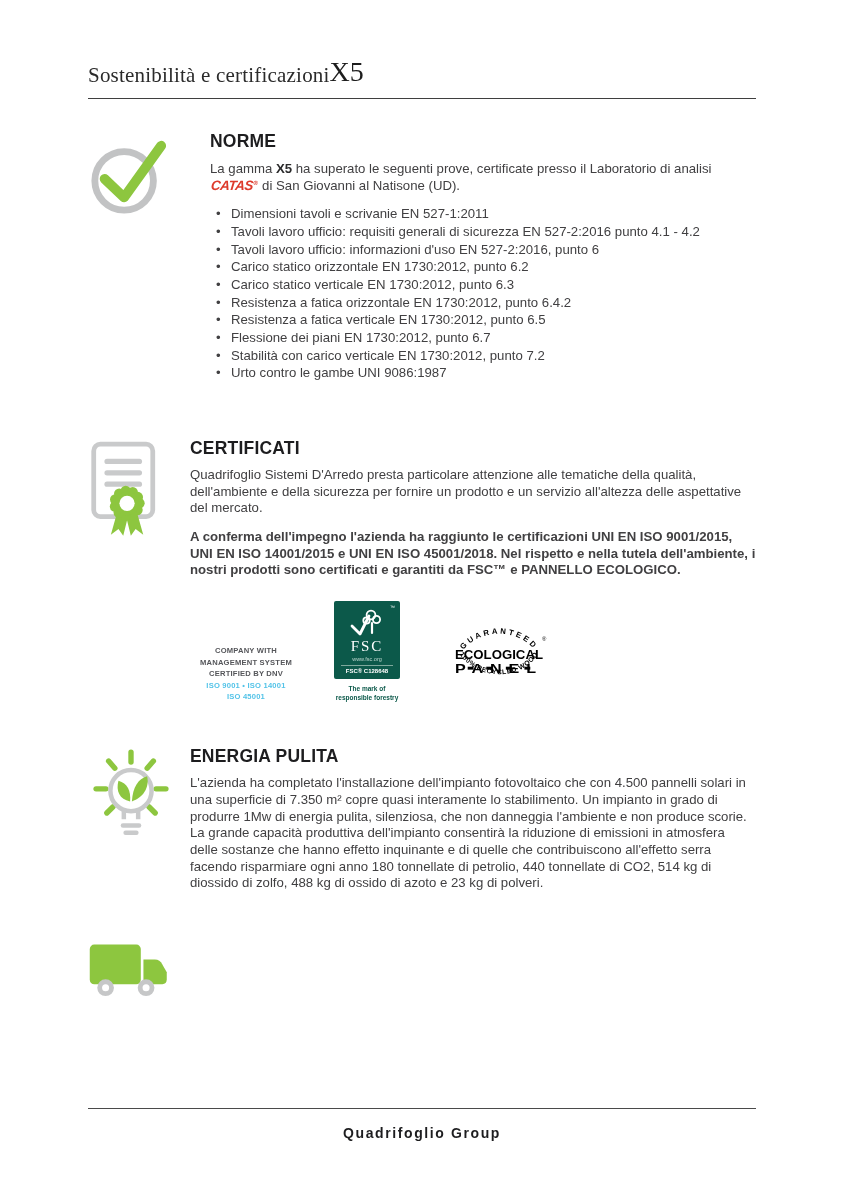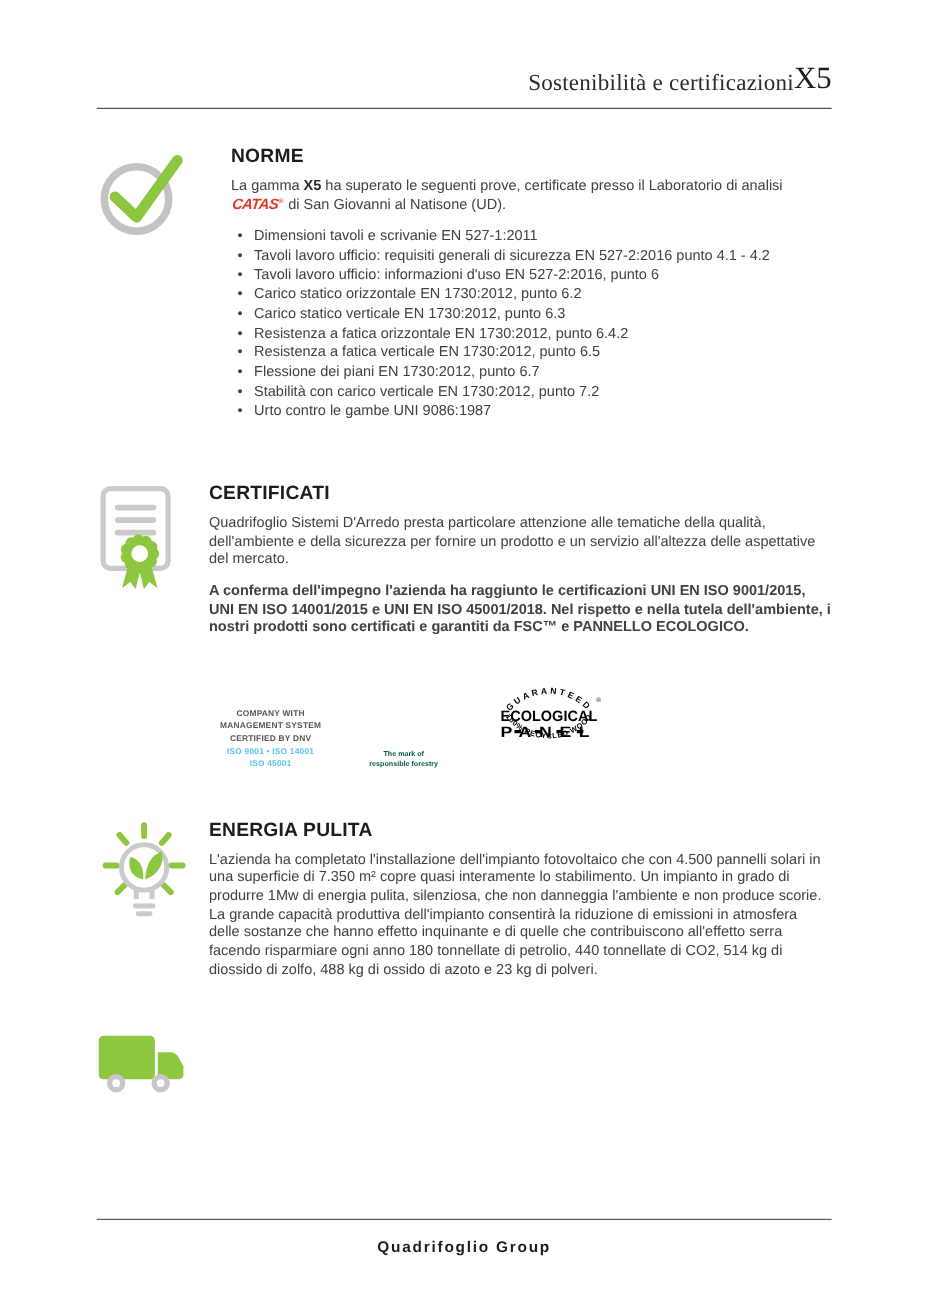--- a/index.html
+++ b/index.html
@@ -2,21 +2,21 @@
 <html><head>
 <meta charset="utf-8">
 <style>
   * { margin:0; padding:0; box-sizing:border-box; }
   html,body { background:#ffffff; }
   body { font-family:"Liberation Sans","DejaVu Sans",sans-serif; color:#414042; }
   .page { position:relative; width:844px; height:1193px; margin:0 auto; background:#fff; overflow:hidden; }
   .inner { padding:0 88px; }
 
   
-  .page-header { display:flex; justify-content:flex-end; align-items:flex-end;
+  .page-header { display:flex; justify-content:flex-start; align-items:flex-end;
                  padding-top:56px; padding-bottom:10px; border-bottom:1.5px solid #3f3f3f; }
   .page-header .doc-title { font-family:"Liberation Serif","DejaVu Serif",serif; font-weight:400;
                  font-size:21px; color:#2b2b2b; letter-spacing:0.2px; }
   .page-header .product-code { font-family:"Liberation Serif","DejaVu Serif",serif; font-size:28px; color:#1d1d1d; }
 
   
   .section { display:flex; align-items:flex-start; }
   .sec-norme      { margin-top:32px;gap:20px; }
   .sec-certificati{ margin-top:56px; }
   .sec-energia    { margin-top:44px; }
@@ -129,20 +129,34 @@
         <div class="logos-row">
           <div class="dnv-logo">
             <div class="dnv-dark">COMPANY WITH</div>
             <div class="dnv-dark">MANAGEMENT SYSTEM</div>
             <div class="dnv-dark">CERTIFIED BY DNV</div>
             <div class="dnv-blue">ISO 9001 • ISO 14001</div>
             <div class="dnv-blue">ISO 45001</div>
           </div>
 
           <div class="fsc-logo">
+            <div class="fsc-box">
+              <span class="fsc-tm">™</span>
+              <svg width="44" height="32" viewBox="0 0 44 32" style="display:block;margin:2px auto 0 auto;">
+                <path d="M7 20 L15 28 L24 10" fill="none" stroke="#fff" stroke-width="2.8" stroke-linecap="round" stroke-linejoin="round"></path>
+                <circle cx="26" cy="9" r="4.4" fill="none" stroke="#fff" stroke-width="1.8"></circle>
+                <circle cx="31.5" cy="13.5" r="3.6" fill="none" stroke="#fff" stroke-width="1.8"></circle>
+                <circle cx="21.5" cy="14.5" r="3.2" fill="none" stroke="#fff" stroke-width="1.8"></circle>
+                <line x1="27" y1="17" x2="27" y2="27" stroke="#fff" stroke-width="2.2" stroke-linecap="round"></line>
+              </svg>
+              <div class="fsc-name">FSC</div>
+              <div class="fsc-url">www.fsc.org</div>
+              <div class="fsc-sep"></div>
+              <div class="fsc-code">FSC® C128648</div>
+            </div>
             <div class="fsc-tagline">
               <div>The mark of</div>
               <div>responsible forestry</div>
             </div>
           </div>
 
           <div class="ep-logo">
             <svg width="118" height="88" viewBox="0 0 120 90">
               <defs>
                 <path id="epTop" d="M 16 54 A 46 42 0 0 1 104 54" fill="none"></path>

